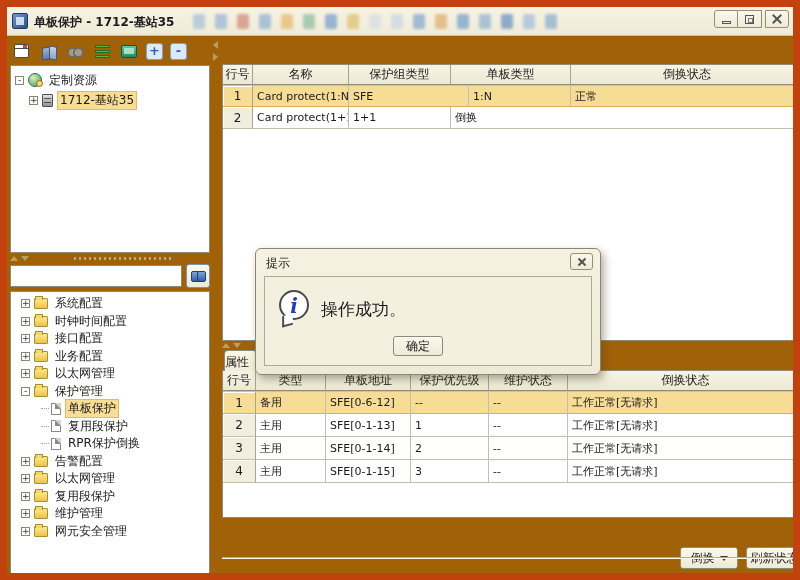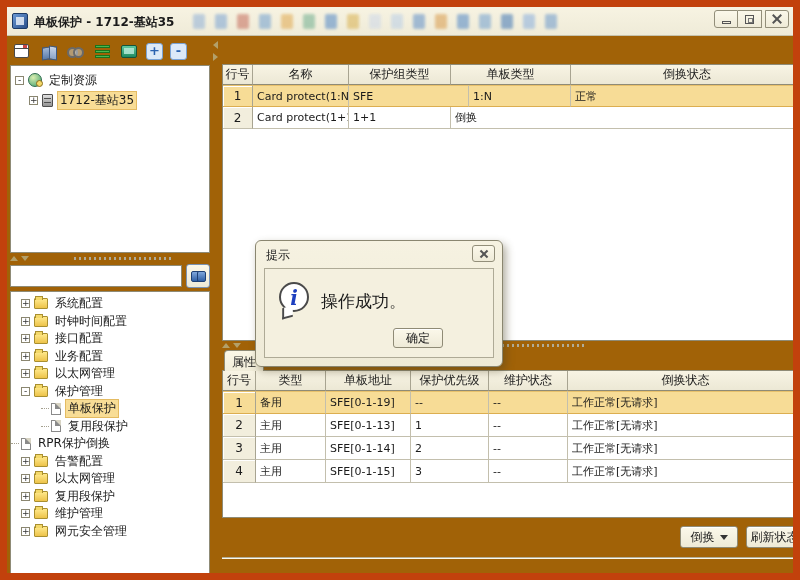--- a/index.html
+++ b/index.html
@@ -119,41 +119,41 @@
   .th-row .td{ background:linear-gradient(#f8f4e4,#ece8d5); border-right:1px solid #a8a491;
     border-bottom:1px solid #8f8b76; justify-content:center; font-size:12px; height:20px; }
   #table-top-wrap .tr:not(.th-row) .td{ height:22px; }
   #table-bottom-wrap .tr:not(.th-row) .td{ height:23px; }
   .td.rownum{ justify-content:center; background:#f2eedd; border-right:1px solid #a8a491;
     box-shadow:inset 1px 1px 0 #fff; font-size:12px; }
   .tr.sel .td{ background:#f7dc96; border-top:1px solid #e8c16c; border-bottom:1px solid #dcae50; }
   .tr.sel .td.rownum{ background:#f7dc96; }
 
   
-  .tab{ position:absolute; left:217px; top:343px; height:21px; padding:3px 7px 0 7px;
+  .tab{ position:absolute; left:217px; top:343px; height:21px; padding:3px 7px 0 0;
     background:linear-gradient(#fbf7e6,#f1edda); border:1px solid #8f8b76; border-bottom:none;
     border-radius:4px 4px 0 0; font-size:12px; z-index:2; }
   .btn{ background:linear-gradient(#fbf8ea,#eeead7); border:1px solid #8f8b76; border-radius:3px;
     font:12px "DejaVu Sans",sans-serif; color:#1a1a1a; display:flex; align-items:center;
-    justify-content:center; gap:5px; cursor:default; box-shadow:inset 0 1px 0 #fff; }
+    justify-content:center; gap:5px; cursor:default; box-shadow:inset 0 1px 0 #fff;margin-top:21px; }
   .inline-btns{ position:absolute; left:215px; top:519px; width:581px; height:22px;
     display:flex; justify-content:flex-end; gap:8px; }
   .inline-btns .btn{ height:22px; }
   #btn-switch{ width:58px; } #btn-refresh-status{ width:57px; }
   .caret{ width:0; height:0; border-left:4px solid transparent; border-right:4px solid transparent;
     border-top:5px solid #333; }
   .hr-sep{ position:absolute; left:215px; top:550px; width:583px; height:2px;
     border-top:1px solid #b2ae9a; border-bottom:1px solid #fbf8ea; }
   .footer{ position:absolute; left:215px; top:555px; width:581px; height:22px;
     display:flex; justify-content:flex-end; gap:6px; }
   .footer .btn{ height:22px; width:56px; }
   .footer .btn:first-child{ width:70px; }
 
   
-  .dialog{ position:absolute; left:248px; top:233px; width:248px; height:127px;
+  .dialog{ position:absolute; left:248px; top:241px; width:346px; height:127px;
     background:linear-gradient(#f6f2e1,#eeead7); border:1px solid #8a8670; border-radius:6px;
     box-shadow:3px 4px 9px rgba(80,70,40,.45); z-index:50; }
   .dlg-title{ position:absolute; left:10px; top:6px; font-size:12px; }
   .dlg-close{ position:absolute; right:7px; top:4px; width:23px; height:17px;
     background:linear-gradient(#fbf8ea,#efebd8); border:1px solid #928e79; border-radius:3px;
     display:flex; align-items:center; justify-content:center; cursor:default; }
   .dlg-close .g-x::before,.dlg-close .g-x::after{ width:10px; left:0; }
   .dlg-body{ position:absolute; left:8px; right:8px; top:27px; bottom:8px;
     background:#f4f0df; border:1px solid #aeaa96; }
   .info-icon{ position:absolute; left:14px; top:13px; width:30px; height:30px; border-radius:50%;
@@ -297,21 +297,21 @@
       <div class="ti" style="padding-left: 30px;">
         <span class="stub"></span>
         <span class="ic ic-doc"></span>
         <span class="lbl sel">单板保护</span>
       </div>
       <div class="ti" style="padding-left: 30px;">
         <span class="stub"></span>
         <span class="ic ic-doc"></span>
         <span class="lbl">复用段保护</span>
       </div>
-      <div class="ti" style=" text-align: right;">
+      <div class="ti" style="padding-left: 30px; text-align: right;">
         <span class="stub"></span>
         <span class="ic ic-doc"></span>
         <span class="lbl">RPR保护倒换</span>
       </div>
       <div class="ti" style="padding-left: 10px;">
         <span class="exp">+</span>
         <span class="ic ic-folder"></span>
         <span class="lbl">告警配置</span>
       </div>
       <div class="ti" style="padding-left: 10px;">
@@ -372,21 +372,21 @@
         <div class="td" style="width: 33px;">行号</div>
         <div class="td" style="width: 70px;">类型</div>
         <div class="td" style="width: 85px;">单板地址</div>
         <div class="td" style="width: 78px;">保护优先级</div>
         <div class="td" style="width: 79px;">维护状态</div>
         <div class="td" style="flex: 1 1 0%;">倒换状态</div>
       </div>
       <div class="tr sel">
         <div class="td rownum" style="width: 33px;">1</div>
         <div class="td" style="width: 70px;">备用</div>
-        <div class="td" style="width: 85px;">SFE[0-1-19]</div>
+        <div class="td" style="width: 85px;">SFE[0-6-12]</div>
         <div class="td" style="width: 78px;">--</div>
         <div class="td" style="width: 79px;">--</div>
         <div class="td" style="flex: 1 1 0%;">工作正常[无请求]</div>
       </div>
       <div class="tr">
         <div class="td rownum" style="width: 33px;">2</div>
         <div class="td" style="width: 70px;">主用</div>
         <div class="td" style="width: 85px;">SFE[0-1-13]</div>
         <div class="td" style="width: 78px;">1</div>
         <div class="td" style="width: 79px;">--</div>

